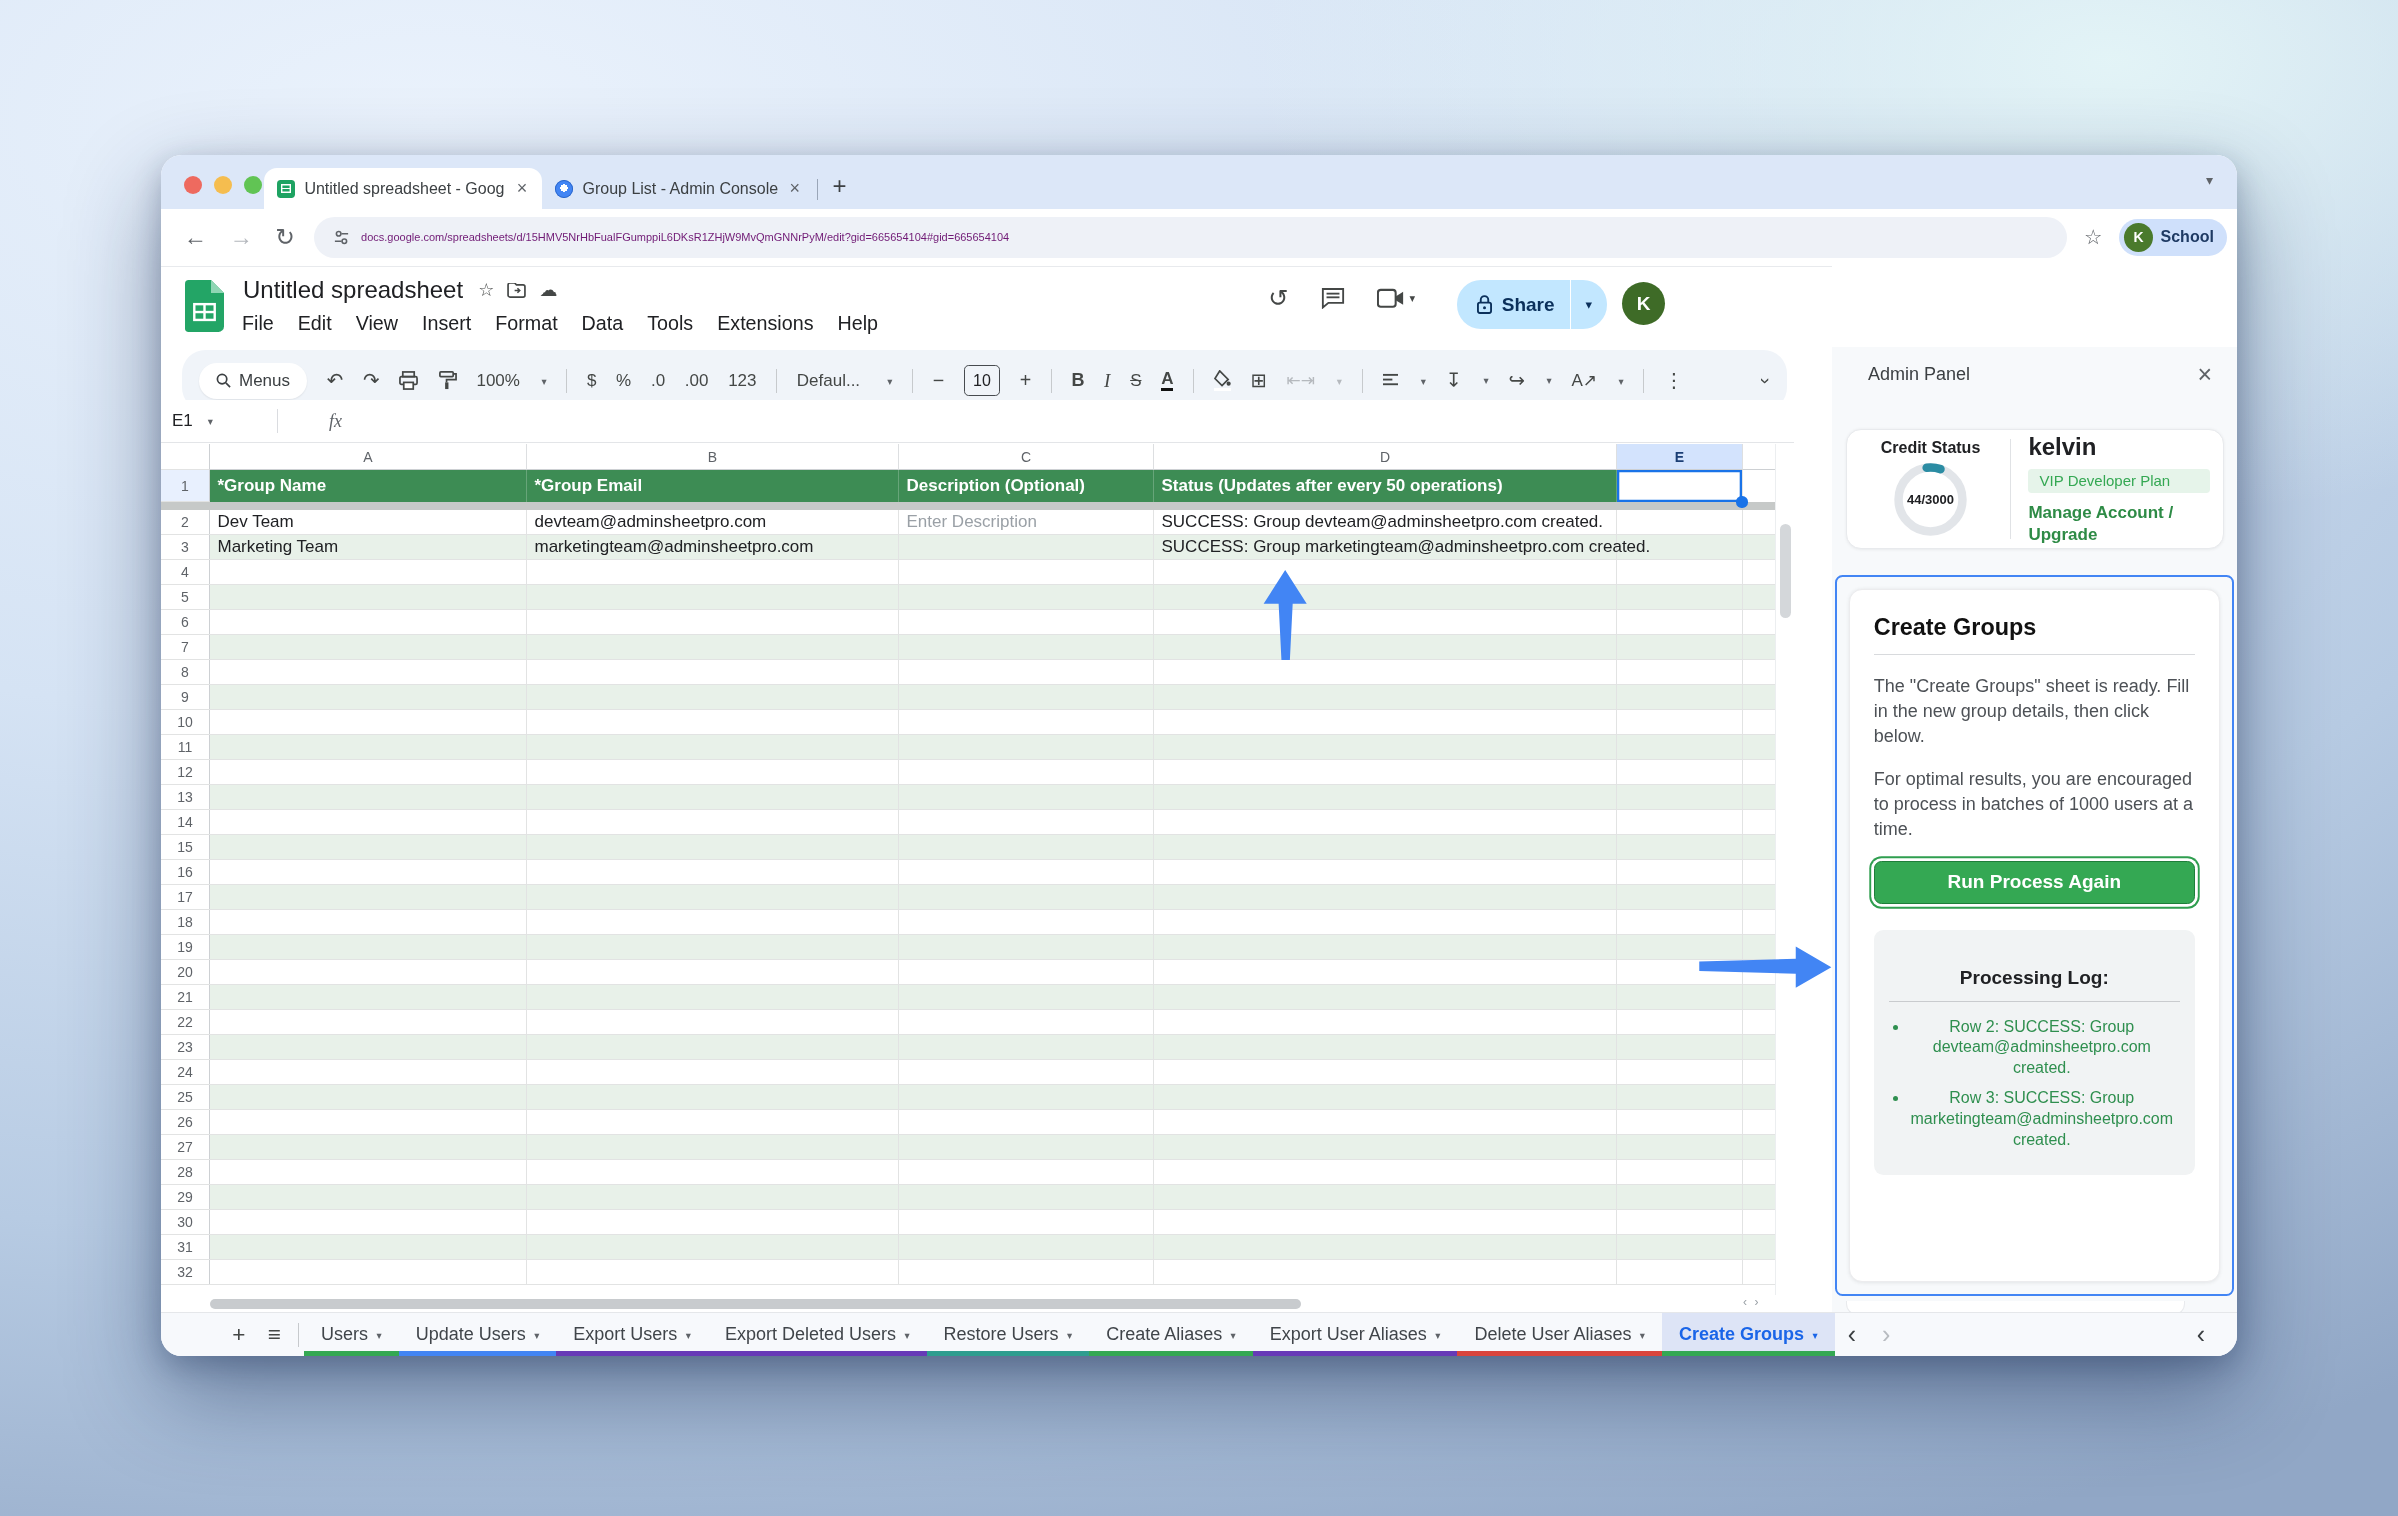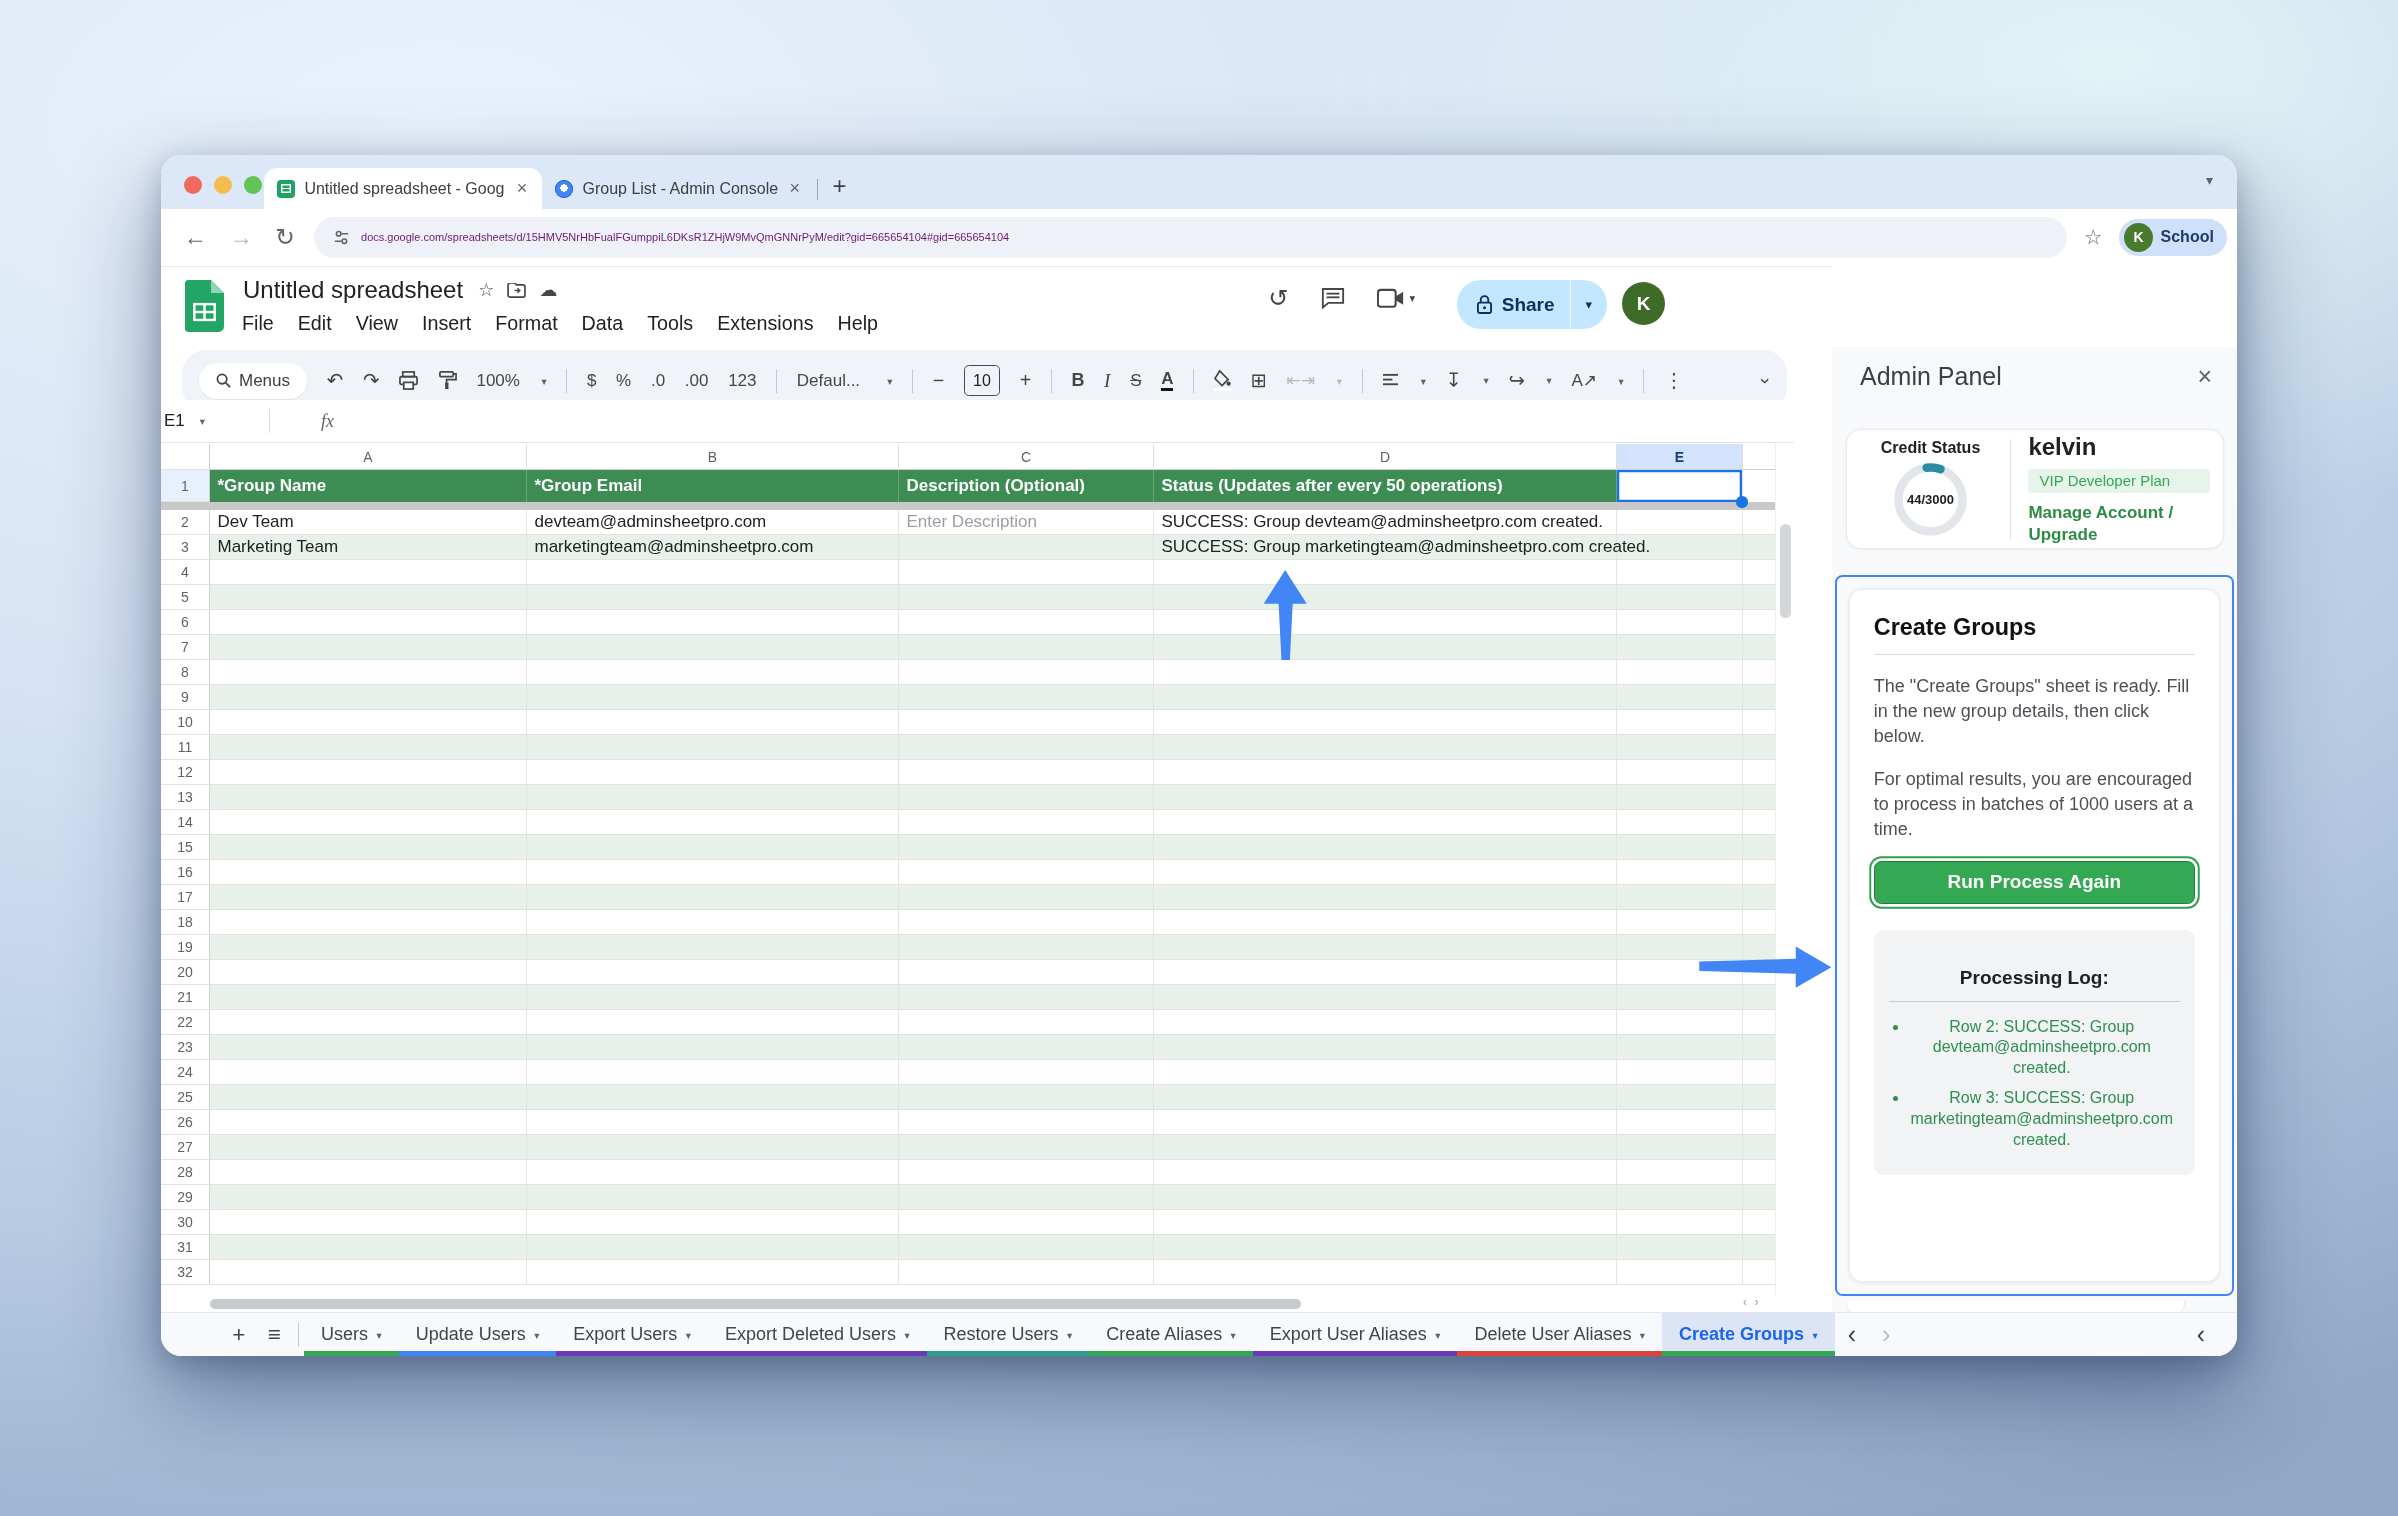--- a/index.html
+++ b/index.html
@@ -77,21 +77,21 @@
   .tb-i{font-style:italic;font-family:"Liberation Serif","DejaVu Serif",serif;font-size:19px;}
   .tb-s{text-decoration:line-through;font-size:17px;}
   .tb-a{font-size:17px;font-weight:700;border-bottom:3.7px solid #111;padding-bottom:0px;line-height:1.1;}
   .tb-fill{border-bottom:3.7px solid #fff;line-height:1.1;padding-bottom:0.9px;}
   .dim{color:#b5b9be;}
   .collapse{margin-left:auto;font-size:19px;color:#444746;transform:rotate(90deg);}
 
   
   .fbar{position:absolute;left:0;top:245px;width:1633px;height:43px;background:#fff;border-bottom:0.9px solid #e3e5e8;
     display:flex;align-items:center;box-sizing:border-box;}
-  .cellref{width:90px;padding-left:3px;font-size:17px;color:#202124;display:flex;align-items:center;gap:13px;}
+  .cellref{width:90px;padding-left:11px;font-size:17px;color:#202124;display:flex;align-items:center;gap:13px;}
   .fbar-sep{width:0.9px;height:24px;background:#dadce0;margin:0 15px;}
   .fx{font-style:italic;color:#5f6368;font-size:18px;font-family:"Liberation Serif","DejaVu Serif",serif;margin-left:36px;}
 
   
   .grid{position:absolute;left:0;top:289px;width:1633px;height:852px;overflow:hidden;background:#fff;}
   .colrow{display:flex;height:26px;}
   .rowhdr{width:49px;flex:none;box-sizing:border-box;border-right:0.9px solid #cdd0d3;border-bottom:0.9px solid #e2e3e3;
     display:flex;align-items:center;justify-content:center;font-size:14px;color:#5f6368;background:#fff;}
   .colcell{box-sizing:border-box;border-right:0.9px solid #dddfe1;border-bottom:0.9px solid #cdd0d3;height:26px;
     display:flex;align-items:center;justify-content:center;font-size:14px;color:#5f6368;background:#fff;flex:none;}
@@ -113,21 +113,21 @@
 
   .vscroll{position:absolute;left:1614px;top:289px;width:19px;height:852px;background:#fff;border-left:0.9px solid #eceef0;box-sizing:border-box;}
   .vthumb{position:absolute;left:3.7px;top:80px;width:11.2px;height:94px;border-radius:6.6px;background:#d4d7da;}
   .hscroll{position:absolute;left:0;top:1140px;width:1633px;height:17px;background:#fff;}
   .hthumb{position:absolute;left:49px;top:3.7px;width:1091px;height:10.3px;border-radius:5.6px;background:#c8cbce;}
   .corner-arrows{position:absolute;left:1582px;top:1140px;font-size:12px;color:#9aa0a6;display:flex;gap:7.5px;}
 
   
   .apanel{position:absolute;left:1671px;top:192px;width:406px;height:965px;background:#f7f9fb;}
   .apanel-hd{display:flex;align-items:center;justify-content:space-between;padding:15px 26px 0 28px;}
-  .apanel-title{font-size:25px;color:#3c4043;}
+  .apanel-title{font-size:18px;color:#3c4043;margin-left:8px;}
   .apanel-close{font-size:25px;color:#5f6368;line-height:1;}
   .card{background:#fff;border:0.9px solid #e8eaed;border-radius:15px;box-shadow:0 0.9px 2.8px rgba(60,64,67,.08);}
   .credit-card{position:absolute;left:14px;top:82px;width:378px;height:120px;display:flex;align-items:center;box-sizing:border-box;padding:11.2px 13px;}
   .credit-left{width:141px;display:flex;flex-direction:column;align-items:center;gap:3.7px;border-right:0.9px solid #e0e2e5;padding-right:9.4px;}
   .credit-label{font-size:16px;font-weight:700;color:#202124;}
   .donut{position:relative;width:79px;height:79px;}
   .donut-val{position:absolute;inset:0;display:flex;align-items:center;justify-content:center;font-size:13px;font-weight:700;color:#202124;}
   .credit-right{flex:1;padding-left:17px;display:flex;flex-direction:column;align-items:flex-start;}
   .credit-user{font-size:24px;font-weight:800;color:#202124;}
   .plan-pill{margin-top:7.5px;background:#e6f4ea;color:#34a853;font-size:15px;padding:3.7px 11.2px;border-radius:3.7px;align-self:stretch;}

